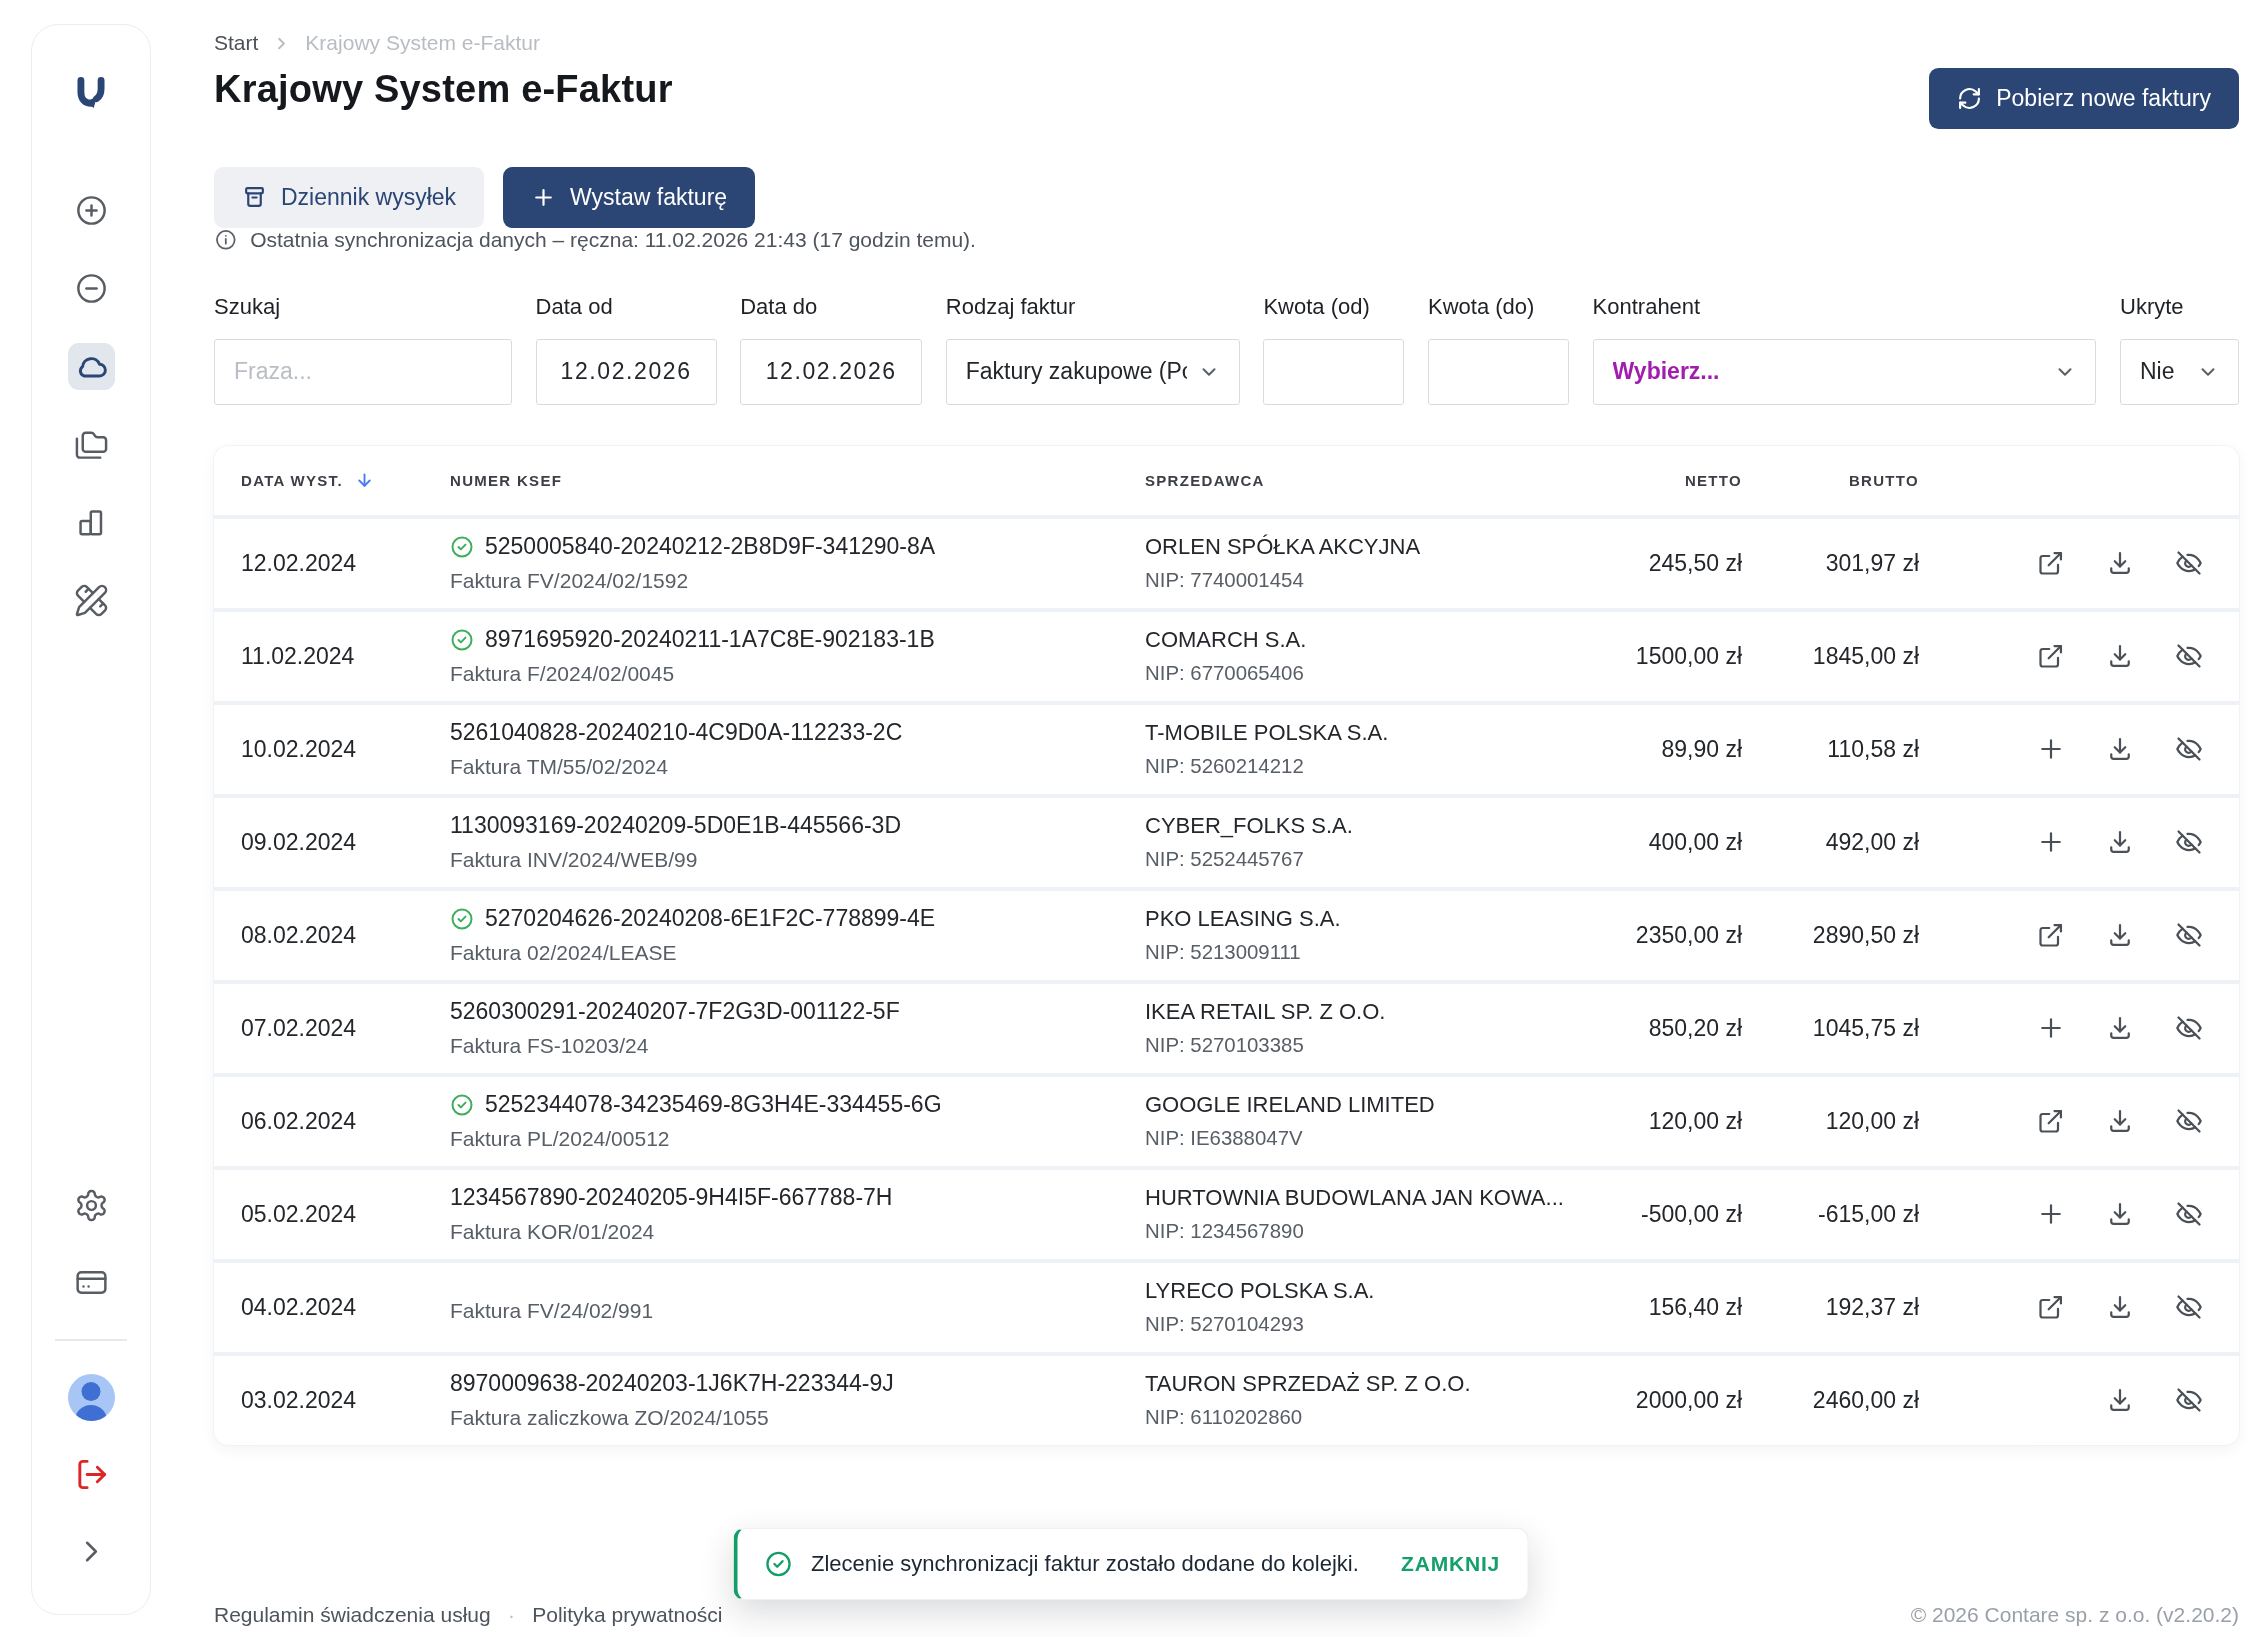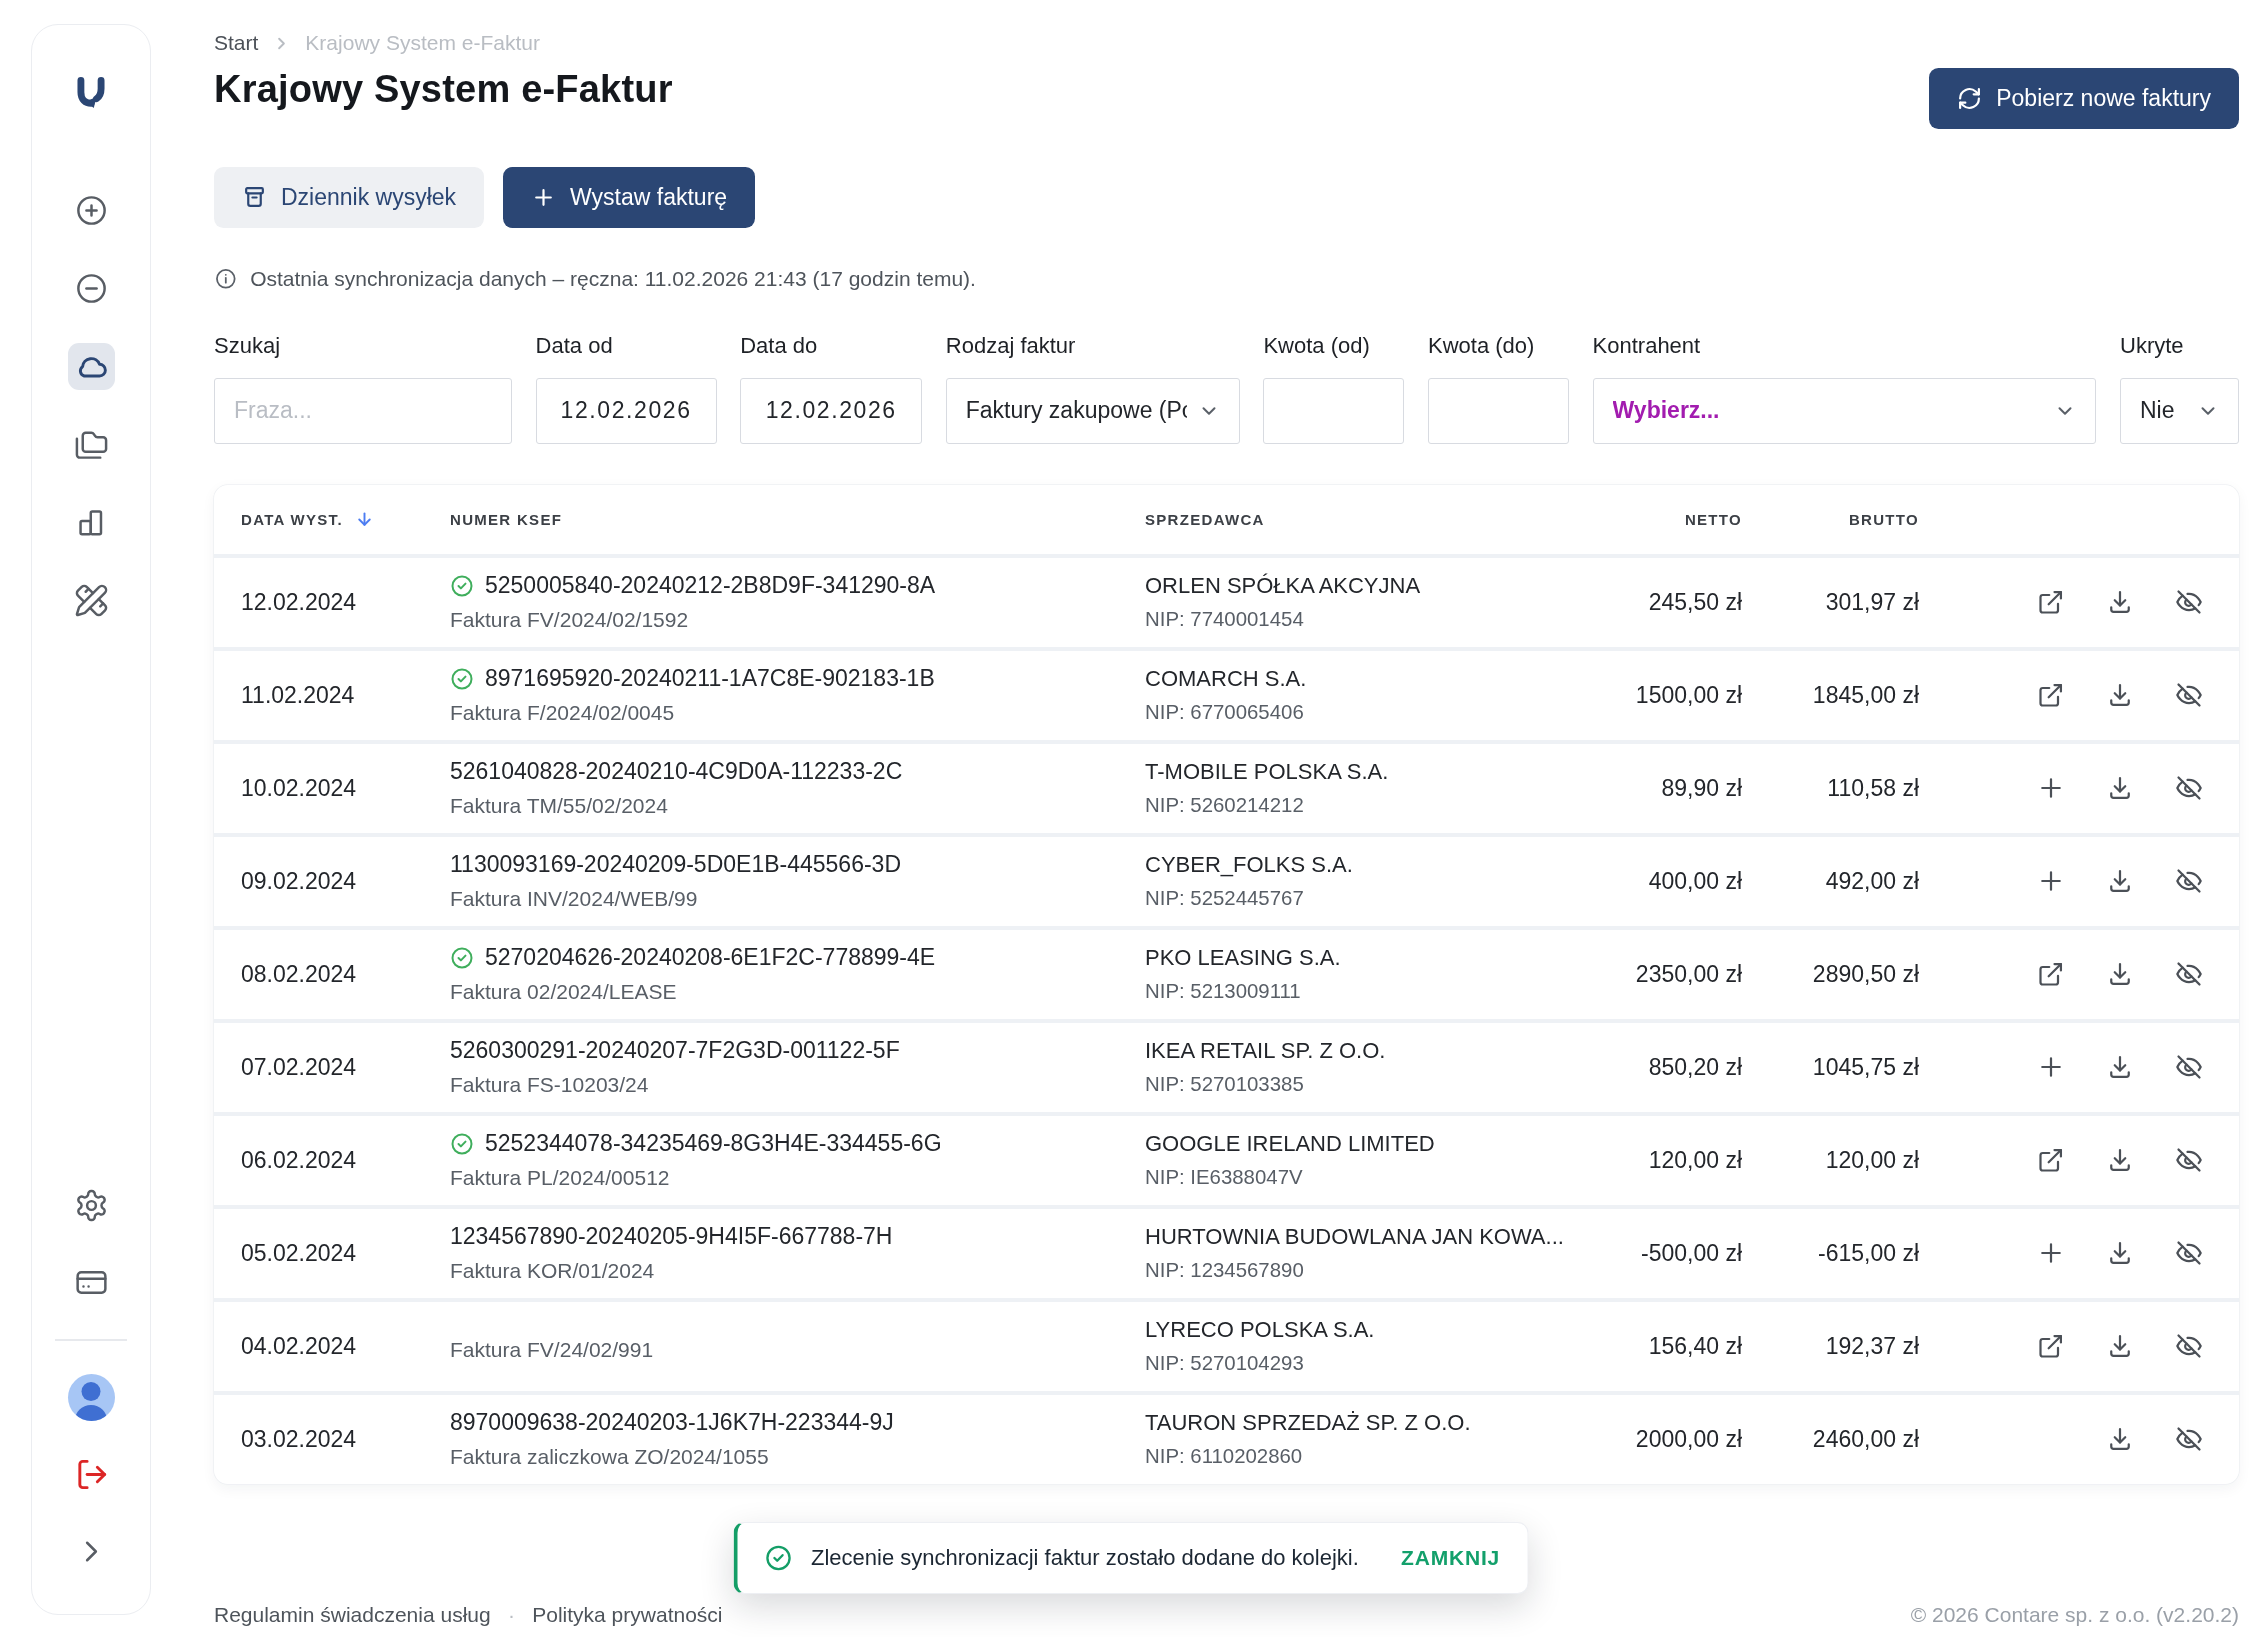--- a/index.html
+++ b/index.html
@@ -42,21 +42,21 @@
   .title-row { display:flex; justify-content:space-between; align-items:flex-start; margin-top:12.6px; }
   .page-title { font-size:38px; font-weight:700; color:#15181d; letter-spacing:0.2px; }
   .btn { display:inline-flex; align-items:center; gap:14px; border-radius:9.4px; cursor:pointer; white-space:nowrap; }
   .btn svg { width:25px; height:25px; fill:none; stroke-width:2.1; stroke-linecap:round; stroke-linejoin:round; }
   .btn-primary { background:#2b4674; color:#fff; font-size:23px; height:61px; padding:0 28px; }
   .btn-primary svg { stroke:#fff; }
   .btn-light { background:#eef0f3; color:#2b4674; font-size:23px; font-weight:500; height:61px; padding:0 28px; }
   .btn-light svg { stroke:#2b4674; }
   .actions-row { display:flex; gap:19px; margin-top:38px; }
 
-  .sync-row { display:flex; align-items:center; gap:12.6px; margin-top:39px; font-size:21px; color:#4e545b; }
+  .sync-row { display:flex; align-items:center; gap:12.6px; font-size:21px; color:#4e545b; }
   .sync-row svg { width:23.6px; height:23.6px; stroke:#5a6068; stroke-width:1.8; fill:none; stroke-linecap:round; }
 
   
   .filters-row { display:flex; gap:23.6px; margin-top:42px; }
   .filter-group { display:flex; flex-direction:column; }
   .filter-label { font-size:22px; font-weight:500; color:#1e2126; }
   .fbox {
     margin-top:19px; height:66px; border:1.6px solid #d8dbe1; border-radius:3px;
     display:flex; align-items:center; padding:0 19px; font-size:23px; color:#23262b; background:#fff;
   }
@@ -98,21 +98,21 @@
   .footer {
     position:absolute; left:214px; right:22px; bottom:11px;
     display:flex; justify-content:space-between; align-items:center; font-size:21px;
   }
   .footer-links { display:flex; align-items:center; gap:17.3px; color:#4e545b; }
   .footer-links .sep { color:#b9bdc3; }
   .footer-link { cursor:pointer; }
   .copyright { color:#9aa0a8; }
 
   .toast {
-    position:absolute; left:50%; transform:translateX(-50%); bottom:44px;
+    position:absolute; left:50%; transform:translateX(-50%); bottom:38px;
     width:795px; height:72px; background:#fff; border-radius:11px;
     border:0.8px solid #edeff3; border-left:4.7px solid #149e67;
     box-shadow:0 12.6px 35px rgba(16,24,40,.16);
     display:flex; align-items:center; gap:19px; padding:0 27px; z-index:5;
   }
   .toast svg { width:28px; height:28px; stroke:#149e67; stroke-width:2; fill:none; stroke-linecap:round; stroke-linejoin:round; flex:none; }
   .toast-msg { font-size:22px; color:#1c2733; flex:1; white-space:nowrap; }
   .toast-action { font-size:21px; font-weight:700; letter-spacing:0.8px; color:#13a06b; cursor:pointer; }
 </style>
 </head>

